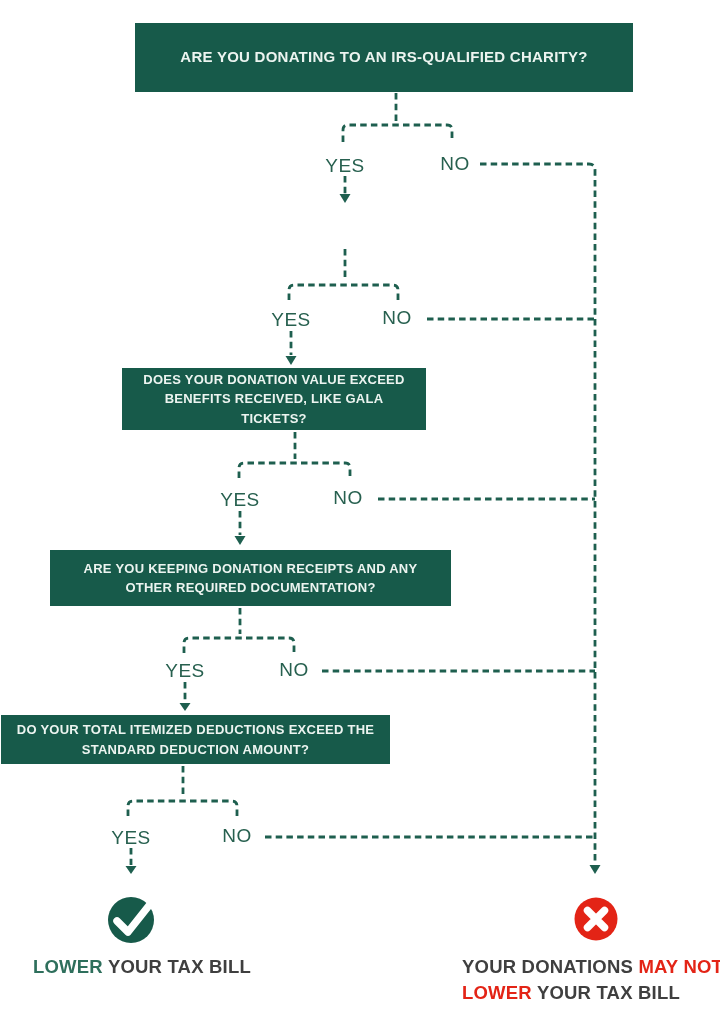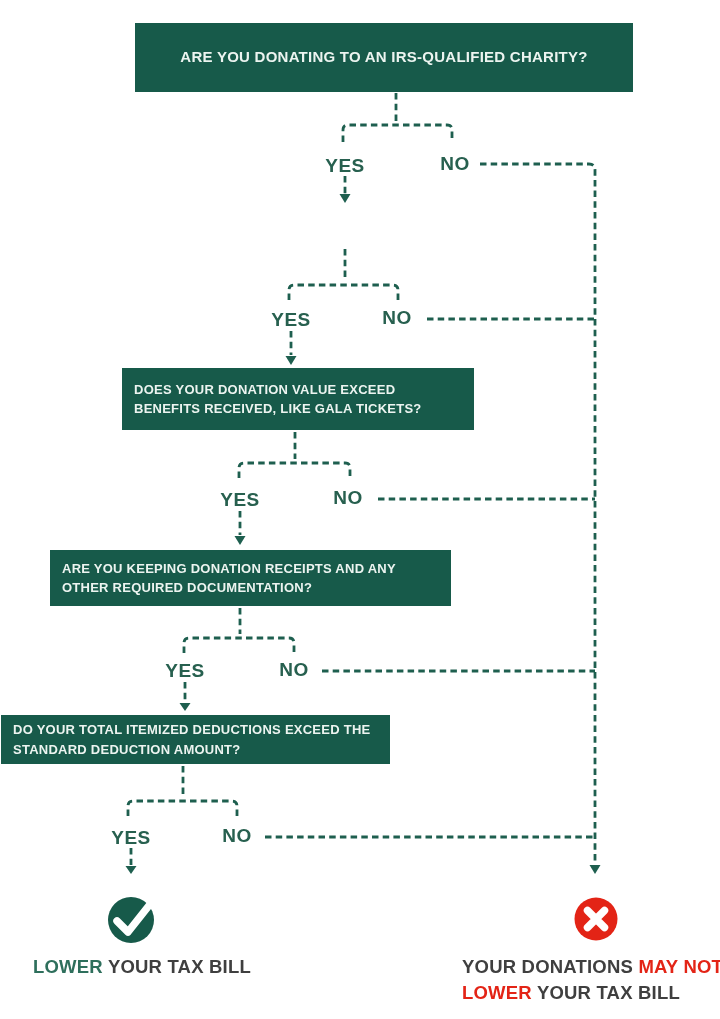--- a/index.html
+++ b/index.html
@@ -16,26 +16,26 @@
     width:720px;height:1019px;background:#ffffff;
     font-family:"Liberation Sans","DejaVu Sans",sans-serif;
     position:relative;overflow:hidden;
   }
   .stage{position:absolute;left:0;top:0;width:720px;height:1019px;}
   svg.wires{position:absolute;left:0;top:0;}
   .dash{fill:none;stroke:var(--line-green);stroke-width:2.8;stroke-dasharray:6.5 4.2;}
   .arr{fill:var(--line-green);stroke:none;}
   .qbox{
     position:absolute;background:var(--box-green);color:var(--box-text);
-    font-weight:bold;text-align:left;display:flex;align-items:center;justify-content:center;
+    font-weight:bold;text-align:center;display:flex;align-items:center;justify-content:center;
     box-sizing:border-box;padding:4px 12px;letter-spacing:.25px;line-height:1.5;
   }
   .branch-label{
     position:absolute;transform:translate(-50%,-50%);
-    color:var(--label-green);font-weight:bold;font-size:19px;letter-spacing:.5px;
+    color:var(--label-green);font-weight:normal;font-size:19px;letter-spacing:.5px;
     white-space:nowrap;
   }
   .badge{position:absolute;}
   .result{
     position:absolute;font-size:18.5px;font-weight:bold;line-height:26px;
     letter-spacing:.2px;color:var(--text-dark);white-space:nowrap;
   }
   .hl-green{color:var(--highlight-green);}
   .hl-red{color:var(--alert-red);}
 </style>
@@ -74,21 +74,21 @@
     <path class="dash" d="M183 766 V798"></path>
     <path class="dash" d="M128 816 V806 Q128 801 133 801 H232 Q237 801 237 806 V816"></path>
     <path class="dash" d="M131 848 V865"></path>
     <path class="arr" d="M125.5 866 H136.5 L131 874 Z"></path>
     <path class="dash" d="M265 837 H595"></path>
   </svg>
 
   <div class="qbox" style="left:135px;top:23px;width:498px;height:69px;font-size:15px;">ARE YOU DONATING TO AN IRS-QUALIFIED CHARITY?</div>
 
 
-  <div class="qbox" style="left:122px;top:368px;width:352px;height:62px;font-size:13px;">DOES YOUR DONATION VALUE EXCEED BENEFITS RECEIVED, LIKE GALA TICKETS?</div>
+  <div class="qbox" style="left:122px;top:368px;width:304px;height:62px;font-size:13px;">DOES YOUR DONATION VALUE EXCEED BENEFITS RECEIVED, LIKE GALA TICKETS?</div>
 
   <div class="qbox" style="left:50px;top:550px;width:401px;height:56px;font-size:13px;">ARE YOU KEEPING DONATION RECEIPTS AND ANY OTHER REQUIRED DOCUMENTATION?</div>
 
   <div class="qbox" style="left:1px;top:715px;width:389px;height:49px;font-size:13px;">DO YOUR TOTAL ITEMIZED DEDUCTIONS EXCEED THE STANDARD DEDUCTION AMOUNT?</div>
 
   <div class="branch-label" style="left:345px;top:166px;">YES</div>
   <div class="branch-label" style="left:455px;top:164px;">NO</div>
 
   <div class="branch-label" style="left:291px;top:320px;">YES</div>
   <div class="branch-label" style="left:397px;top:318px;">NO</div>

